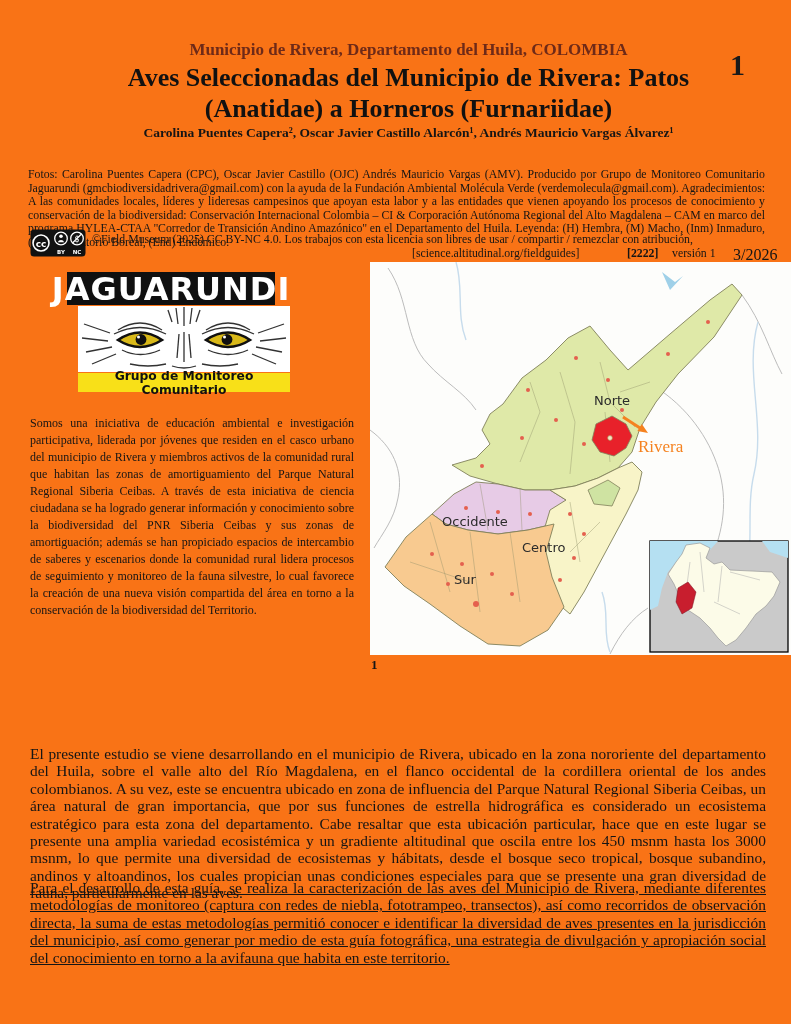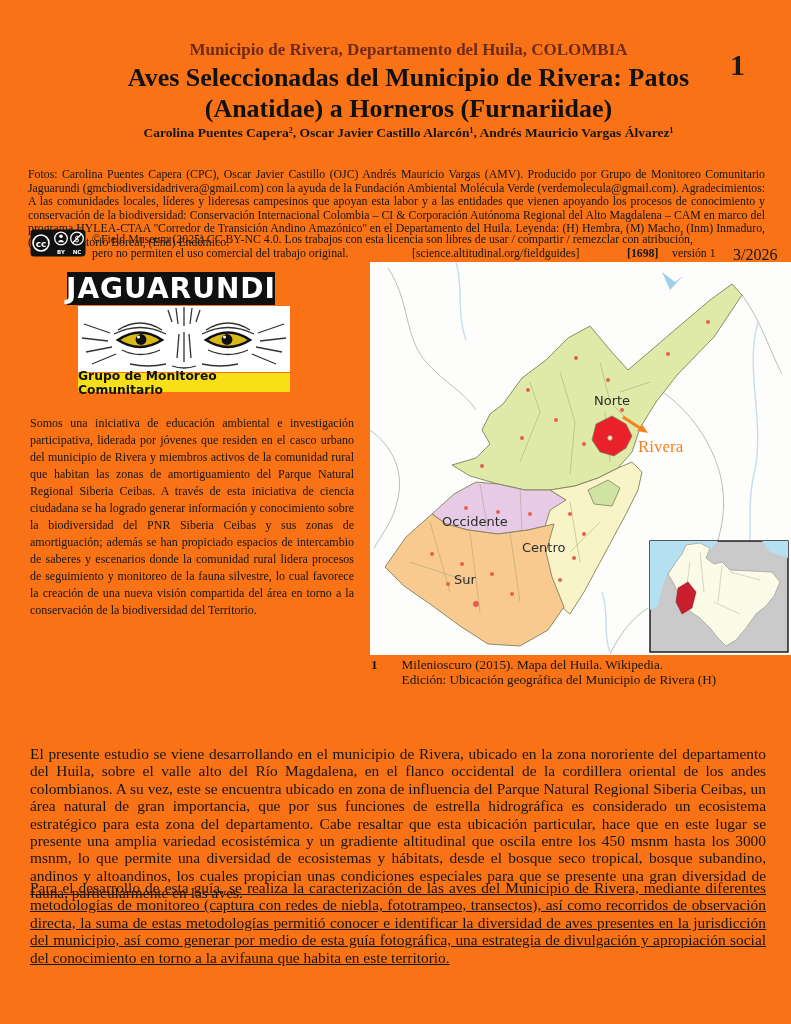--- a/index.html
+++ b/index.html
@@ -23,21 +23,21 @@
   .footer-url     { top:246px; left:412px; font-size:11.8px; white-space:nowrap; }
   .footer-number  { top:246px; left:627px; font-size:11.8px; font-weight:bold; white-space:nowrap; }
   .footer-version { top:246px; left:672px; font-size:11.8px; white-space:nowrap; }
   .footer-date    { top:246px; left:733px; font-size:16px; white-space:nowrap; }
   .cc-badge { top:229px; left:30px; width:56px; height:28px; }
 
   .logo-bar {
     top:272px; left:67px; width:208px; height:33px;
     display:flex; align-items:center; justify-content:center;
     font-family:"DejaVu Sans", sans-serif; font-weight:bold;
-    font-size:28px; letter-spacing:1px; color:#ffffff;
+    font-size:32px; letter-spacing:1px; color:#ffffff;
   }
   .logo-eyes { top:306px; left:78px; width:212px; height:66px; }
   .logo-tagline {
     top:373px; left:78px; width:212px; height:19px;
     display:flex; align-items:center; justify-content:center;
     font-family:"DejaVu Sans", sans-serif; font-weight:bold;
     font-size:12.3px; color:#111111;
   }
 
   .intro { top:415px; left:30px; width:324px; font-size:12px; line-height:17px; }
@@ -83,23 +83,22 @@
     <g>
       <circle cx="47" cy="9.5" r="6.3" fill="none" stroke="#ffffff" stroke-width="1.3"></circle>
       <text x="47" y="12.6" font-family="DejaVu Sans, sans-serif" font-size="8" fill="#ffffff" text-anchor="middle">$</text>
       <line x1="42.5" y1="14" x2="51.5" y2="5" stroke="#ffffff" stroke-width="1.2"></line>
     </g>
     <text x="31" y="25" font-family="DejaVu Sans, sans-serif" font-size="5.5" font-weight="bold" fill="#ffffff" text-anchor="middle">BY</text>
     <text x="47" y="25" font-family="DejaVu Sans, sans-serif" font-size="5.5" font-weight="bold" fill="#ffffff" text-anchor="middle">NC</text>
   </svg>
 
   <div class="abs license-line1">©Field Museum (2025) CC BY-NC 4.0. Los trabajos con esta licencia son libres de usar / compartir / remezclar con atribución,</div>
-  <div class="abs license-line2">pero no permiten el uso comercial del trabajo original.</div>
   <div class="abs footer-url">[science.altitudinal.org/fieldguides]</div>
-  <div class="abs footer-number">[1698]</div>
+  <div class="abs footer-number">[2222]</div>
   <div class="abs footer-version">versión 1</div>
   <div class="abs footer-date">3/2026</div>
 
   <div class="abs logo-bar" style="background: rgb(16, 16, 16);">
     <span>JAGUARUNDI</span>
   </div>
   <svg class="abs logo-eyes" viewBox="0 0 212 66">
     <rect x="0" y="0" width="212" height="66" fill="#ffffff"></rect>
     <g stroke="#1c1c1c" stroke-width="1.3" fill="none" opacity="0.9">
       <path d="M 98 2 L 100 18"></path>
@@ -132,21 +131,21 @@
       <path d="M 40 34 Q 62 19 84 34 Q 62 48 40 34 Z" stroke="#101010" stroke-width="2.6" fill="#d9b919"></path>
       <circle cx="63" cy="33.5" r="5.4" fill="#101010"></circle>
       <circle cx="60.5" cy="31" r="1.5" fill="#ffffff"></circle>
     </g>
     <g>
       <path d="M 128 34 Q 150 19 172 34 Q 150 48 128 34 Z" stroke="#101010" stroke-width="2.6" fill="#d9b919"></path>
       <circle cx="149" cy="33.5" r="5.4" fill="#101010"></circle>
       <circle cx="146.5" cy="31" r="1.5" fill="#ffffff"></circle>
     </g>
   </svg>
-  <div class="abs logo-tagline" style="background: rgb(248, 224, 24);">
+  <div class="abs logo-tagline" style="background: rgb(248, 224, 24); text-align: center;">
     <span>Grupo de Monitoreo Comunitario</span>
   </div>
 
   <div class="abs intro justify">Somos una iniciativa de educación ambiental e investigación participativa, liderada por jóvenes que residen en el casco urbano del municipio de Rivera y miembros activos de la comunidad rural que habitan las zonas de amortiguamiento del Parque Natural Regional Siberia Ceibas. A través de esta iniciativa de ciencia ciudadana se ha logrado generar información y conocimiento sobre la biodiversidad del PNR Siberia Ceibas y sus zonas de amortiguación; además se han propiciado espacios de intercambio de saberes y escenarios donde la comunidad rural lidera procesos de seguimiento y monitoreo de la fauna silvestre, lo cual favorece la creación de una nueva visión compartida del área en torno a la conservación de la biodiversidad del Territorio.</div>
 
   <svg class="abs map-figure" viewBox="0 0 421 393">
     <rect x="0" y="0" width="421" height="393" fill="#fdfdfb"></rect>
 
     <g stroke="#b4b4b4" stroke-width="0.9" fill="none">
       <path d="M 18 6 C 40 38 34 78 58 102 C 74 120 94 130 106 148"></path>
@@ -236,22 +235,18 @@
         <path d="M 360 310 L 390 318"></path>
           <path d="M 344 340 L 370 352"></path>
           <path d="M 320 300 L 316 330"></path>
       </g>
       <polygon points="308,326 318,320 326,330 322,346 312,352 306,340" stroke="#7a1020" stroke-width="0.5" fill="#c81e2e"></polygon>
     </g>
   </svg>
 
   <div class="abs map-caption">
     <span class="cap-num">1</span>
-    <span>
-      <span>Milenioscuro (2015). Mapa del Huila. Wikipedia.</span><br>
-      <span>Edición: Ubicación geográfica del Municipio de Rivera (H)</span>
-    </span>
   </div>
 
   <div class="abs para1 justify">El presente estudio se viene desarrollando en el municipio de Rivera, ubicado en la zona nororiente del departamento del Huila, sobre el valle alto del Río Magdalena, en el flanco occidental de la cordillera oriental de los andes colombianos. A su vez, este se encuentra ubicado en zona de influencia del Parque Natural Regional Siberia Ceibas, un área natural de gran importancia, que por sus funciones de estrella hidrográfica es considerado un ecosistema estratégico para esta zona del departamento. Cabe resaltar que esta ubicación particular, hace que en este lugar se presente una amplia variedad ecosistémica y un gradiente altitudinal que oscila entre los 450 msnm hasta los 3000 msnm, lo que permite una diversidad de ecosistemas y hábitats, desde el bosque seco tropical, bosque subandino, andinos y altoandinos, los cuales propician unas condiciones especiales para que se presente una gran diversidad de fauna, particularmente en las aves.</div>
   <div class="abs para2 justify">Para el desarrollo de esta guía, se realiza la caracterización de las aves del Municipio de Rivera, mediante diferentes metodologías de monitoreo (captura con redes de niebla, fototrampeo, transectos), así como recorridos de observación directa, la suma de estas metodologías permitió conocer e identificar la diversidad de aves presentes en la jurisdicción del municipio, así como generar por medio de esta guía fotográfica, una estrategia de divulgación y apropiación social del conocimiento en torno a la avifauna que habita en este territorio.</div>
 
 </div>
 
 </body></html>

